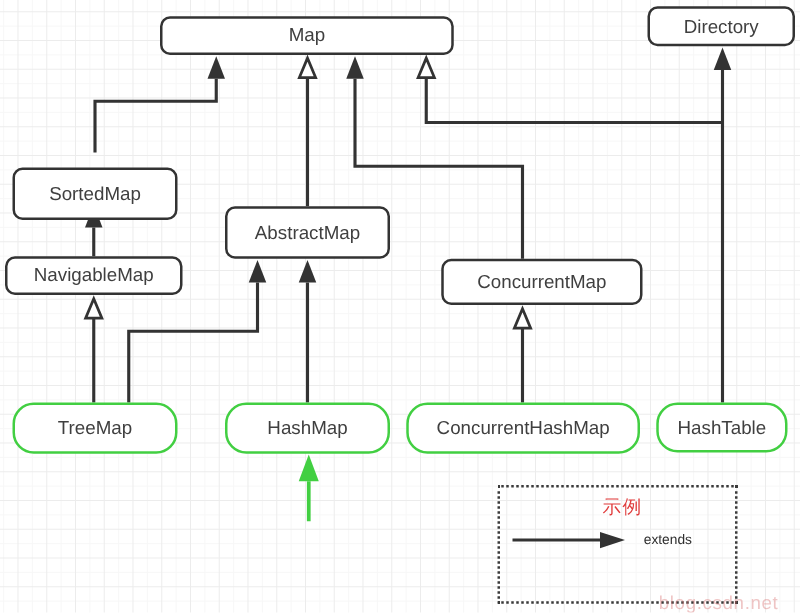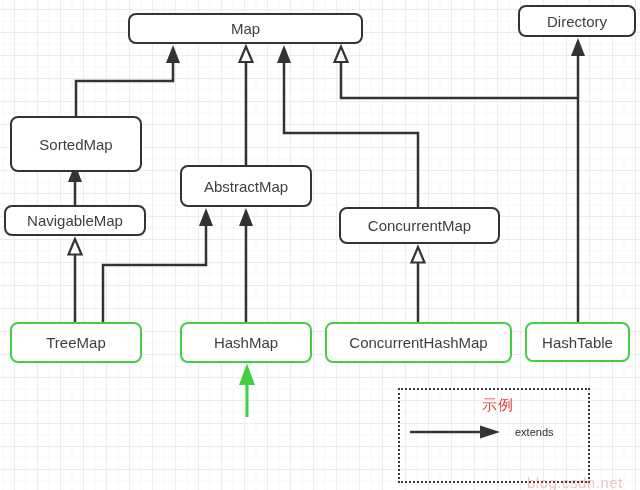--- a/index.html
+++ b/index.html
@@ -25,21 +25,21 @@
     background-size:23px 23px,23px 23px,23px 23px,23px 23px;
     background-position:14px 9px,14px 9px,2.5px 20.5px,2.5px 20.5px;
   }
   .edges{position:absolute;left:0;top:0;}
   .node{
     position:absolute;box-sizing:border-box;
     display:flex;align-items:center;justify-content:center;
     background:#ffffff;border:2.5px solid var(--ink);border-radius:8px;
     font-size:15px;color:var(--text);white-space:nowrap;
   }
-  .node.green{border-color:var(--green);}
+  .node.green{border-color:var(--green);border-radius:17px;}
   .legend{
     position:absolute;left:398px;top:388px;width:192px;height:95px;
     box-sizing:border-box;border:2px dotted #3a3a3a;background:transparent;
     padding:6px 0 0 8px;
   }
   .legend-title{
     text-align:center;color:var(--red);font-size:15px;letter-spacing:1px;
     margin-bottom:4px;
   }
   .legend-row{display:flex;align-items:center;height:26px;}
@@ -89,30 +89,30 @@
     <path d="M247 417 V385" fill="none" stroke="#42cf42" stroke-width="3"></path>
     <polygon points="247,363.5 239,385 255,385" fill="#42cf42"></polygon>
   </svg>
 
   <div class="node" style="left:128px;top:13px;width:235px;height:31px">
     <span>Map</span>
   </div>
   <div class="node" style="left:518px;top:5px;width:118px;height:32px">
     <span>Directory</span>
   </div>
-  <div class="node" style="left:10px;top:116px;width:132px;height:56px">
+  <div class="node" style="left:10px;top:134px;width:132px;height:42px">
     <span>SortedMap</span>
   </div>
   <div class="node" style="left:4px;top:205px;width:142px;height:31px">
     <span>NavigableMap</span>
   </div>
   <div class="node" style="left:180px;top:165px;width:132px;height:42px">
     <span>AbstractMap</span>
   </div>
-  <div class="node" style="left:339px;top:207px;width:161px;height:37px">
+  <div class="node" style="left:353px;top:207px;width:161px;height:37px">
     <span>ConcurrentMap</span>
   </div>
   <div class="node green" style="left:10px;top:322px;width:132px;height:41px">
     <span>TreeMap</span>
   </div>
   <div class="node green" style="left:180px;top:322px;width:132px;height:41px">
     <span>HashMap</span>
   </div>
   <div class="node green" style="left:325px;top:322px;width:187px;height:41px">
     <span>ConcurrentHashMap</span>

